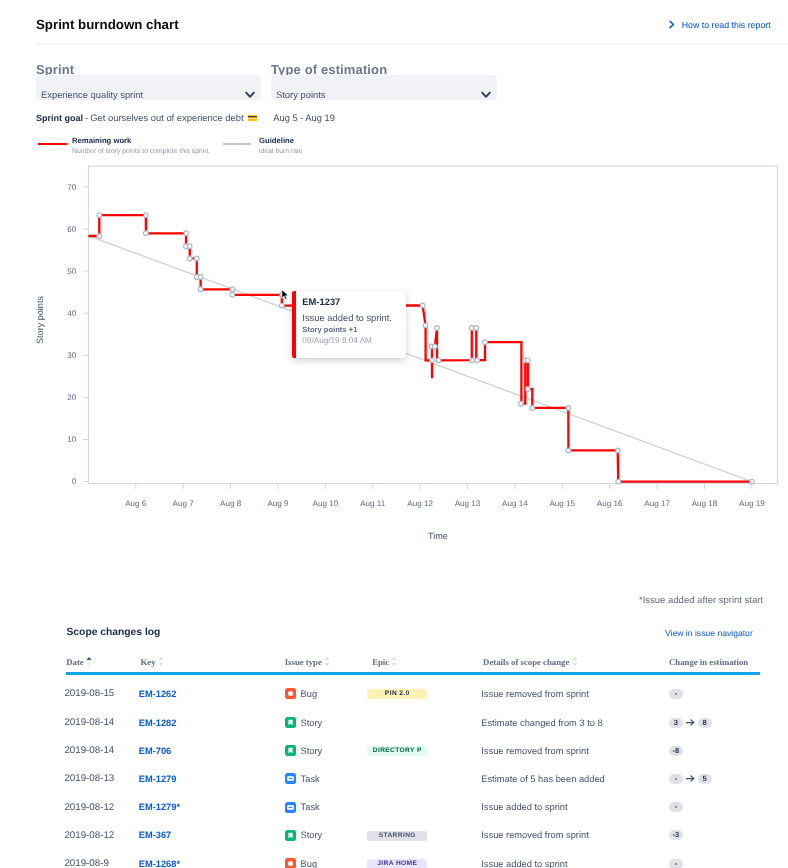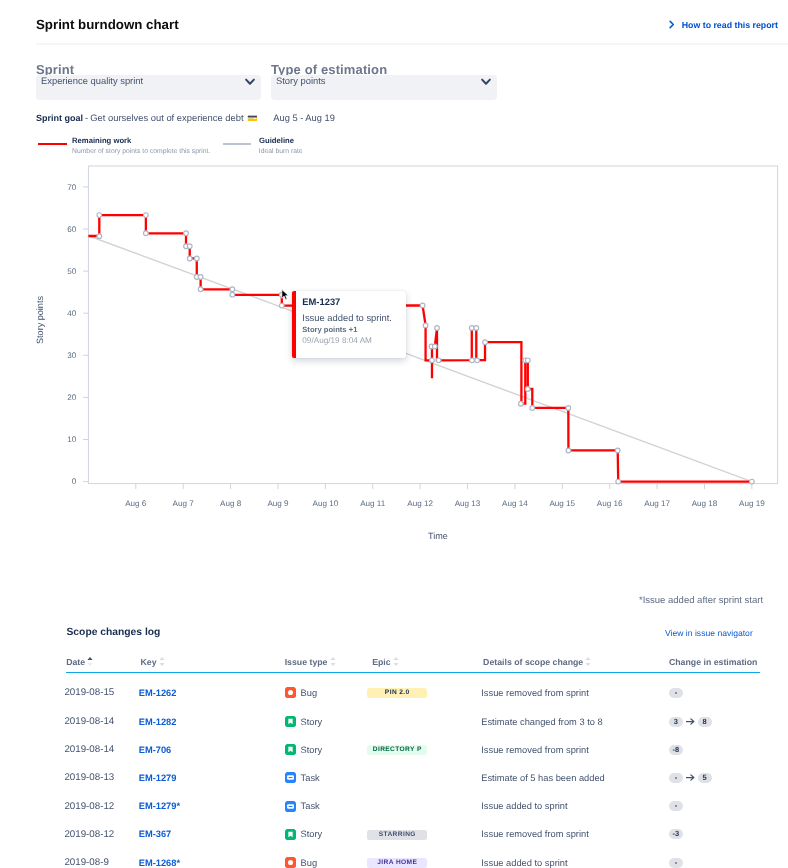--- a/index.html
+++ b/index.html
@@ -11,27 +11,27 @@
   font-family: "Liberation Sans", sans-serif;
   color: #172B4D;
   -webkit-font-smoothing: antialiased;
   font-smooth: always;
   text-rendering: geometricPrecision;
 }
 .page { position: relative; width:788px; height:712px;margin-left:16px; }
 
 
 .hdr-title { position:absolute; left:20px; top:18.3px; font-size:13.3px; font-weight:700; letter-spacing:0px; color:#0D0D0D; line-height:14px; }
-.hdr-help { position:absolute; left:650.5px; top:18.5px; display:flex; align-items:center; gap:6.2px; color:#0052CC; font-size:8.8px; font-weight:700; text-decoration:none; cursor:pointer; white-space:nowrap; line-height:12px; }
+.hdr-help { position:absolute; left:650.5px; top:18.5px; display:flex; align-items:center; gap:6.2px; color:#0052CC; font-size:8.8px; font-weight:400; text-decoration:none; cursor:pointer; white-space:nowrap; line-height:12px; }
 .hdr-help .chev { display:block; width:9px; height:9px; }
 .hdr-rule { position:absolute; left:20px; top:43px; width:757px; height:2px; background:#F4F5F7; }
 
 
 .fld-label { position:absolute; font-size:13px; font-weight:700; color:#6B778C; letter-spacing:0.01em; }
-.sel { position:absolute; height:25px; background:#F1F2F5; border-radius:4px; display:flex; align-items:flex-start; cursor:pointer; }
+.sel { position:absolute; height:25px; background:#F1F2F5; border-radius:4px; display:flex; align-items:flex-end; cursor:pointer; }
 .sel .val { font-size:9.4px; color:#42526E; padding-left:5px; flex:1 1 auto; white-space:nowrap; overflow:hidden; }
 .sel .caret { width:21.5px; display:flex; align-items:center; justify-content:center; position:relative; top:-0.5px; }
 
 
 .goal { position:absolute; left:20px; top:112.2px; font-size:9.4px; white-space:nowrap; display:flex; align-items:baseline; line-height:12px; }
 .goal b { font-weight:700; color:#172B4D; font-size:9.0px; }
 .goal .dash { color:#42526E; margin:0 2.3px 0 1.9px; }
 .goal .gtext { color:#42526E; }
 .goal .emoji { margin-left:3.5px; font-size:8.6px; position:relative; top:0.3px;}
 .goal .range { color:#42526E; margin-left:15.6px; font-size:9.3px; }
@@ -60,21 +60,21 @@
 .cursor { position:absolute; left:265.2px; top:288.8px; width:8px; height:12.4px; }
 
 
 .rep-title { position:absolute; left:47.6px; top:587.5px; font-size:13.2px; font-weight:700; color:#0D0D0D; letter-spacing:0px; line-height:14px; }
 .rep-note { position:absolute; left:623px; top:595px; font-size:9.5px; color:#5E6C84; line-height:11px;text-align:center; }
 .sec-title { position:absolute; left:50.5px; top:626.5px; font-size:10.3px; font-weight:700; color:#172B4D; line-height:12px; }
 .nav-link { position:absolute; left:649px; top:628px; font-size:8.6px; font-weight:400; color:#0B5CD5; text-decoration:none; cursor:pointer; line-height:11px; }
 
 table.log { position:absolute; left:50.2px; top:652px; width:694.3px; border-collapse:collapse; table-layout:fixed; }
 table.log th { text-align:left; font-size:8.75px; font-weight:700; color:#5E6C84; padding:2.2px 0 4.2px 0; vertical-align:bottom; white-space:nowrap; line-height:11px; }
-table.log thead tr { border-bottom:1px solid #0ea5e9; }
+table.log thead tr { border-bottom:3px solid #0ea5e9;font-family:Liberation Serif, serif; }
 table.log tbody tr:first-child td { height:34.6px; vertical-align:bottom; padding-bottom:9px; }
 table.log td { font-size:9.3px; position:relative; left:-1.8px; color:#42526E; padding:0; height:28.2px; vertical-align:middle; white-space:nowrap; }
 .sorter { display:inline-block; width:6px; height:11px; position:relative; top:1.5px; margin-left:2.2px; }
 .c-date { width:74.3px; } .c-key { width:144.2px; } .c-type { width:87.5px; }
 .c-epic { width:110.9px; } .c-det { width:185.9px; } .c-est { width:91.5px; }
 table.log td.date { color:#42526E; font-size:9.75px; }
 table.log td.key a { color:#0B5CD5; text-decoration:none; cursor:pointer;font-weight:bold; }
 .tcell { display:flex; align-items:center; gap:4.9px; margin-left:1.8px; }
 .ti { width:11px; height:11px; border-radius:2.5px; display:block; flex:0 0 auto; }
 .loz { display:inline-block; margin-left:-3.0px; position:relative; top:1.3px; width:59.4px; height:10.2px; line-height:10.4px; border-radius:2.5px; font-size:6.6px; font-weight:700;

